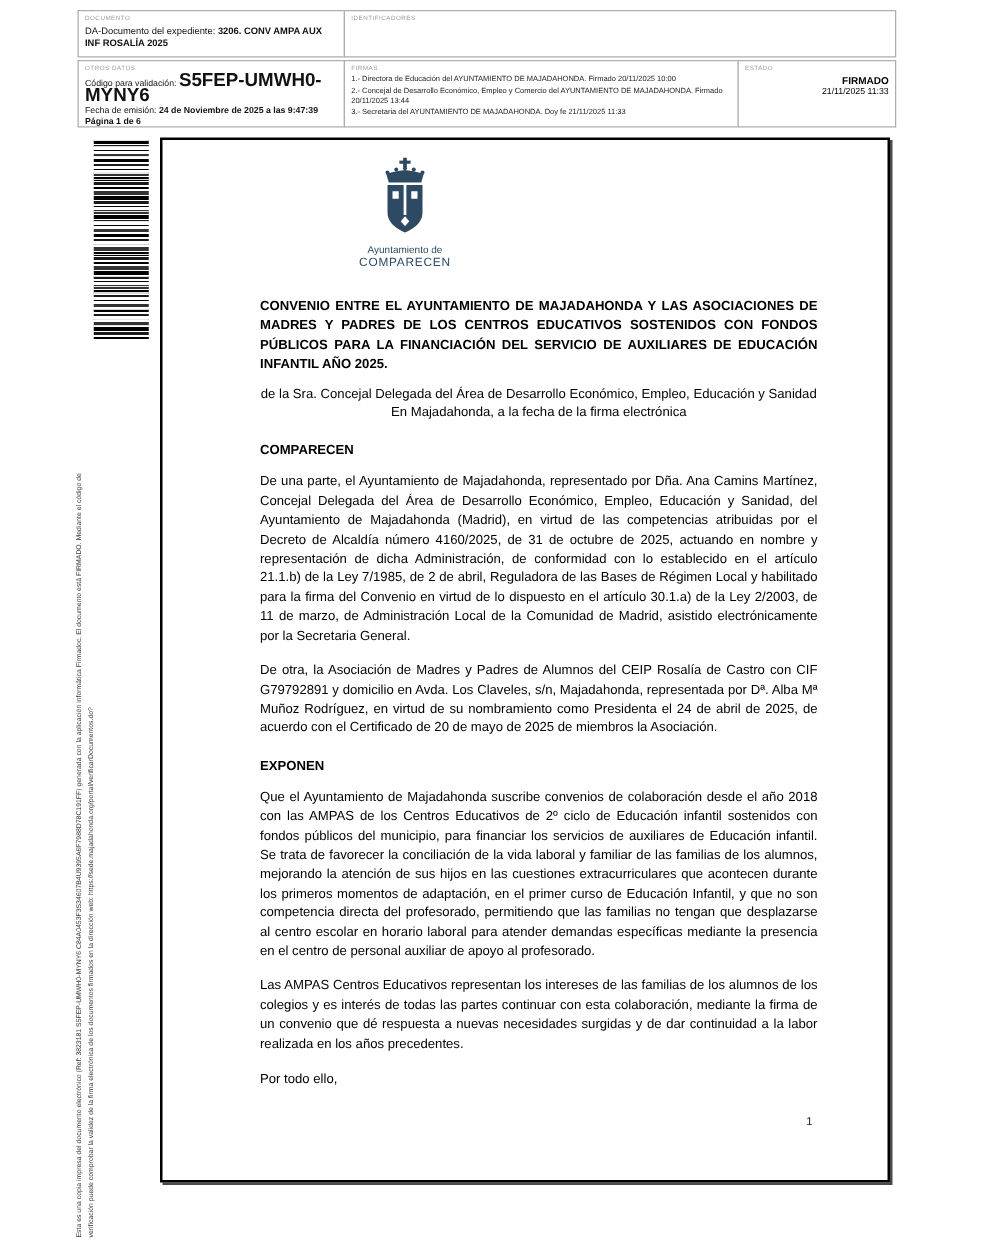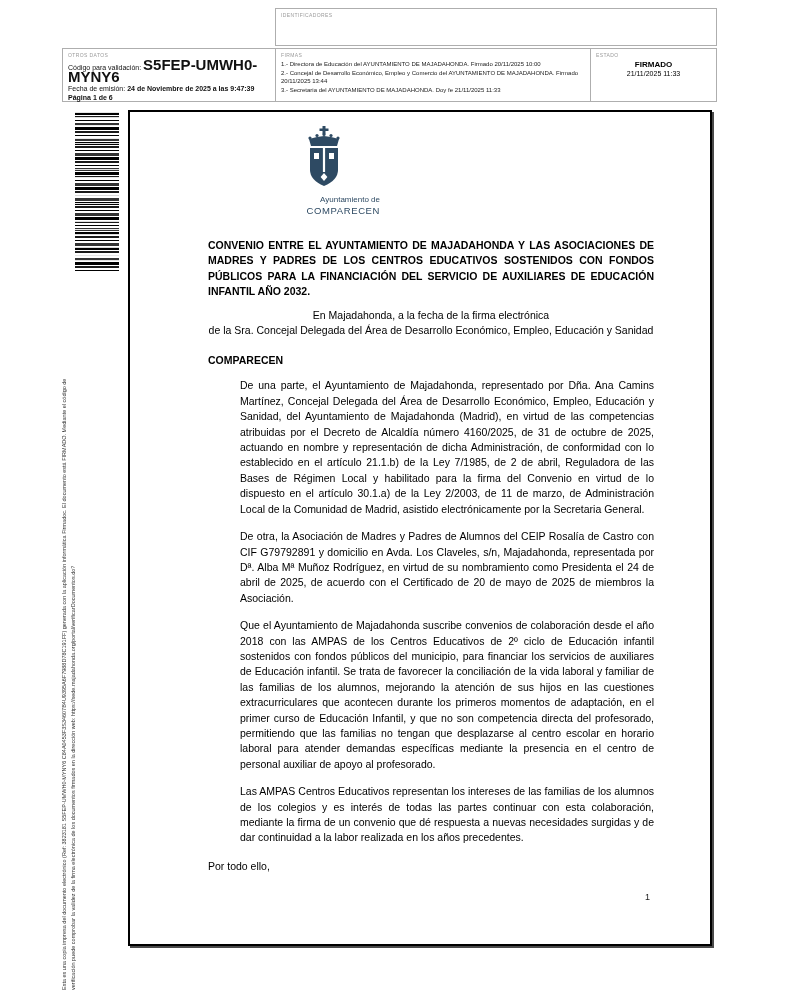--- a/index.html
+++ b/index.html
@@ -13,54 +13,58 @@
   .cell-identificadores{left:275px;top:8px;width:442px;height:38px;}
   .cell-otros{left:62px;top:48px;width:214px;height:54px;}
   .cell-firmas{left:275px;top:48px;width:316px;height:54px;}
   .cell-estado{left:590px;top:48px;width:127px;height:54px;}
   .doc-line{font-size:7.5px;line-height:9.5px;color:#111;}
   .doc-line b{font-weight:bold;}
   .otros-line{font-size:7px;line-height:9px;color:#111;}
   .codigo-val{font-size:15px;font-weight:bold;}
   .bold{font-weight:bold;}
   .firmas-line{font-size:6px;line-height:8.5px;color:#222;}
-  .estado-body{text-align:center;margin-top:2px;}
+  .estado-body{text-align:right;margin-top:2px;}
   .estado-status{font-size:8px;font-weight:bold;}
   .estado-date{font-size:7px;margin-top:1px;}
 
   
   .barcode{position:absolute;left:75px;top:112px;width:44px;height:160px;
     background:
       repeating-linear-gradient(to bottom, rgba(255,255,255,.9) 0 1px, transparent 1px 5px, rgba(255,255,255,.85) 5px 6px, transparent 6px 13px),
       repeating-linear-gradient(to bottom, #000 0 3px, #fff 3px 4px, #1a1a1a 4px 6px, #fff 6px 8px, #000 8px 9px, #fff 9px 11px, #333 11px 14px, #fff 14px 15px);}
 
   
   .side-text{position:absolute;left:60px;top:990px;width:688px;transform:rotate(-90deg);transform-origin:0 0;
     font-size:5.5px;line-height:9px;color:#333;}
 
   
   .page{position:absolute;left:128px;top:110px;width:584px;height:836px;background:#fff;
     border:2px solid #000;box-sizing:border-box;box-shadow:2px 2px 0 #4a4a4a;
     padding:14px 56px 0 78px;}
-  .logo{width:112px;margin-left:60px;text-align:right;}
+  .logo{width:112px;margin-left:60px;text-align:center;}
   .logo svg{display:block;margin:0 auto;}
   .logo-line1{font-size:8px;color:#2e4a63;margin-top:5px;}
   .logo-line2{font-size:9.5px;color:#2e4a63;letter-spacing:.6px;margin-top:1px;}
   .doc-title{margin-top:22px;font-size:10.5px;font-weight:bold;line-height:15.4px;text-align:justify;}
   .intro{margin-top:8px;text-align:center;font-size:10.5px;line-height:15.4px;}
   .heading{margin-top:16px;margin-bottom:6px;text-align:left;font-size:10.5px;font-weight:bold;}
-  .para{margin-top:12px;font-size:10.5px;line-height:15.4px;text-align:justify;margin-left:32px;}
+  .para{margin-top:12px;font-size:10.5px;line-height:15.4px;text-align:justify;}
   .closing{margin-top:14px;font-size:10.5px;}
   .page-number{position:absolute;right:60px;top:780px;font-size:9px;color:#222;}
 </style>
 </head>
 <body>
 
 <div class="canvas">
 
+  <div class="hdr-cell cell-documento">
+    <div class="hdr-label">DOCUMENTO</div>
+    <div class="doc-line"><span>DA-Documento del expediente: </span><b>3206. CONV AMPA AUX INF ROSALÍA 2025</b></div>
+  </div>
 
   <div class="hdr-cell cell-identificadores">
     <div class="hdr-label">IDENTIFICADORES</div>
   </div>
 
   <div class="hdr-cell cell-otros">
     <div class="hdr-label">OTROS DATOS</div>
     <div class="otros-line"><span>Código para validación: </span><span class="codigo-val">S5FEP-UMWH0-MYNY6</span></div>
     <div class="otros-line"><span>Fecha de emisión: </span><span class="bold">24 de Noviembre de 2025 a las 9:47:39</span></div>
     <div class="otros-line bold">Página 1 de 6</div>
@@ -109,33 +113,34 @@
             <rect x="12" y="27" width="5" height="6"></rect>
             <rect x="27" y="27" width="5" height="6"></rect>
             <path d="M22 47 l3.4 4 l-3.4 4 l-3.4 -4 Z"></path>
           </g>
         </svg>
       </span>
       <div class="logo-line1">Ayuntamiento de</div>
       <div class="logo-line2">COMPARECEN</div>
     </div>
 
-    <div class="doc-title">CONVENIO ENTRE EL AYUNTAMIENTO DE MAJADAHONDA Y LAS ASOCIACIONES DE MADRES Y PADRES DE LOS CENTROS EDUCATIVOS SOSTENIDOS CON FONDOS PÚBLICOS PARA LA FINANCIACIÓN DEL SERVICIO DE AUXILIARES DE EDUCACIÓN INFANTIL AÑO 2032.</div>
+    <div class="doc-title">CONVENIO ENTRE EL AYUNTAMIENTO DE MAJADAHONDA Y LAS ASOCIACIONES DE MADRES Y PADRES DE LOS CENTROS EDUCATIVOS SOSTENIDOS CON FONDOS PÚBLICOS PARA LA FINANCIACIÓN DEL SERVICIO DE AUXILIARES DE EDUCACIÓN INFANTIL AÑO 2025.</div>
 
     <div class="intro">
+      <div>de la Sra. Concejal Delegada del Área de Desarrollo Económico, Empleo, Educación y Sanidad</div>
       <div>En Majadahonda, a la fecha de la firma electrónica</div>
-      <div>de la Sra. Concejal Delegada del Área de Desarrollo Económico, Empleo, Educación y Sanidad</div>
     </div>
 
     <div class="heading">COMPARECEN</div>
 
     <div class="para">De una parte, el Ayuntamiento de Majadahonda, representado por Dña. Ana Camins Martínez, Concejal Delegada del Área de Desarrollo Económico, Empleo, Educación y Sanidad, del Ayuntamiento de Majadahonda (Madrid), en virtud de las competencias atribuidas por el Decreto de Alcaldía número 4160/2025, de 31 de octubre de 2025, actuando en nombre y representación de dicha Administración, de conformidad con lo establecido en el artículo 21.1.b) de la Ley 7/1985, de 2 de abril, Reguladora de las Bases de Régimen Local y habilitado para la firma del Convenio en virtud de lo dispuesto en el artículo 30.1.a) de la Ley 2/2003, de 11 de marzo, de Administración Local de la Comunidad de Madrid, asistido electrónicamente por la Secretaria General.</div>
 
     <div class="para">De otra, la Asociación de Madres y Padres de Alumnos del CEIP Rosalía de Castro con CIF G79792891 y domicilio en Avda. Los Claveles, s/n, Majadahonda, representada por Dª. Alba Mª Muñoz Rodríguez, en virtud de su nombramiento como Presidenta el 24 de abril de 2025, de acuerdo con el Certificado de 20 de mayo de 2025 de miembros la Asociación.</div>
 
+    <div class="heading">EXPONEN</div>
 
     <div class="para">Que el Ayuntamiento de Majadahonda suscribe convenios de colaboración desde el año 2018 con las AMPAS de los Centros Educativos de 2º ciclo de Educación infantil sostenidos con fondos públicos del municipio, para financiar los servicios de auxiliares de Educación infantil. Se trata de favorecer la conciliación de la vida laboral y familiar de las familias de los alumnos, mejorando la atención de sus hijos en las cuestiones extracurriculares que acontecen durante los primeros momentos de adaptación, en el primer curso de Educación Infantil, y que no son competencia directa del profesorado, permitiendo que las familias no tengan que desplazarse al centro escolar en horario laboral para atender demandas específicas mediante la presencia en el centro de personal auxiliar de apoyo al profesorado.</div>
 
     <div class="para">Las AMPAS Centros Educativos representan los intereses de las familias de los alumnos de los colegios y es interés de todas las partes continuar con esta colaboración, mediante la firma de un convenio que dé respuesta a nuevas necesidades surgidas y de dar continuidad a la labor realizada en los años precedentes.</div>
 
     <div class="closing">Por todo ello,</div>
 
     <div class="page-number">1</div>
   </div>
 

